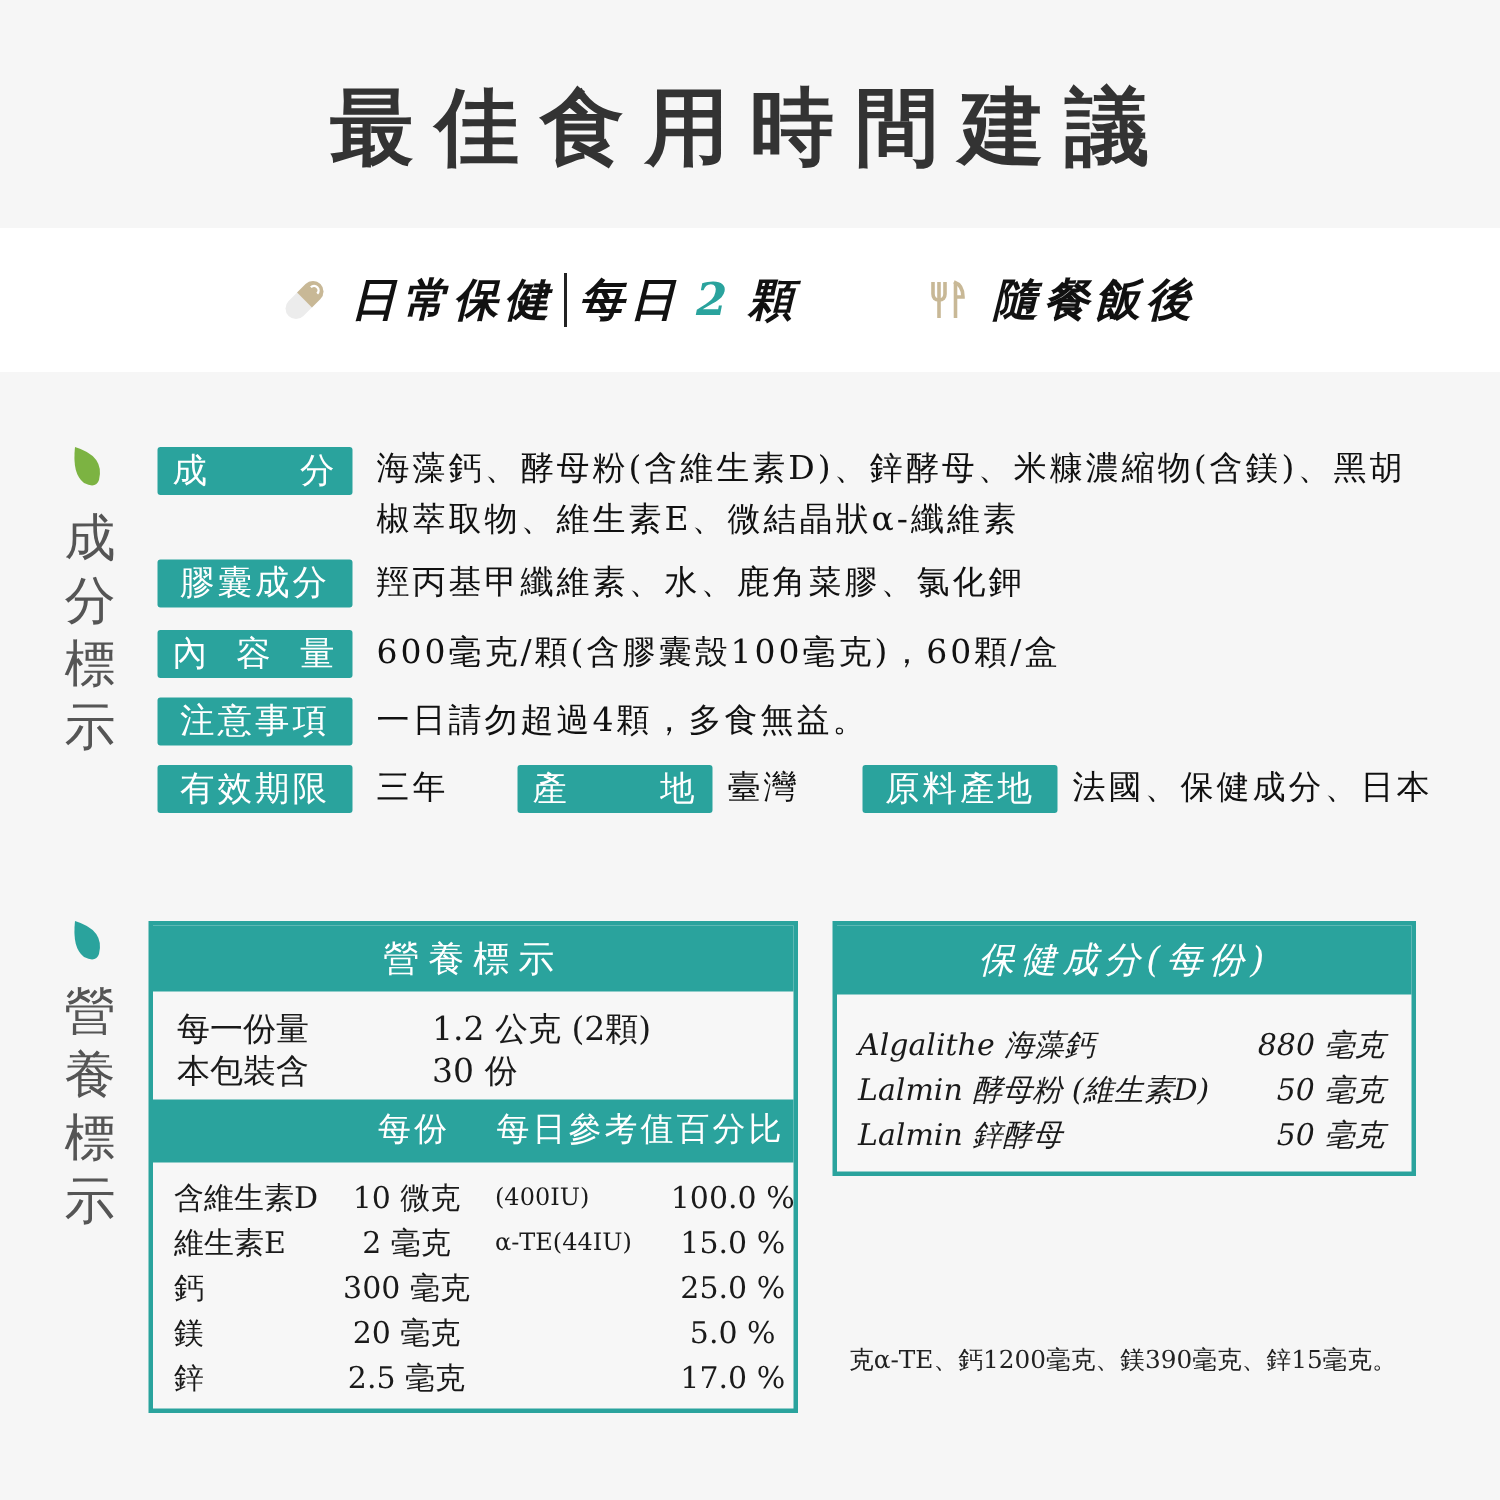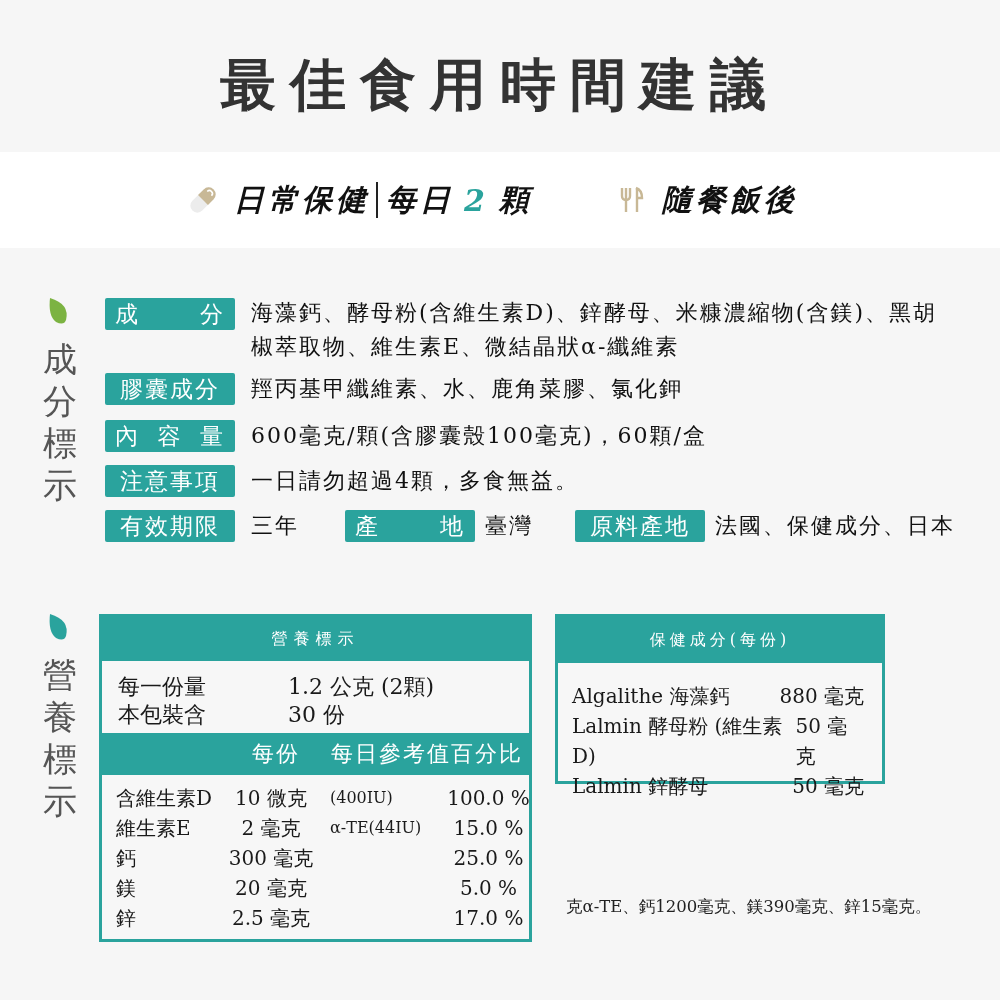--- a/index.html
+++ b/index.html
@@ -18,21 +18,21 @@
   .pill { width: 30px; height: 30px; margin-right: 16px; position: relative; }
 
   .leaf { position: absolute; width: 26px; height: 30px; }
   .side-label { position: absolute; left: 40px; width: 40px; font-size: 34px; color: #555; line-height: 42px; text-align: center; }
 
   .row { position: absolute; left: 105px; display: flex; align-items: flex-start; font-size: 22px; letter-spacing: 2px; }
   .tag { background: #2aa39d; color: #fff; font-size: 23px; height: 32px; line-height: 32px; padding: 0 10px; border-radius: 2px; width: 130px; display: flex; justify-content: space-between; letter-spacing: 2px; flex-shrink: 0; }
   .val { margin-left: 16px; line-height: 34px; font-size: 22px; color: #111; }
 
   .box { position: absolute; border: 3px solid #2aa39d; background: #f7f7f7; }
-  .box-head { background: #2aa39d; color: #fff; text-align: center; font-size: 16px; letter-spacing: 6px; height: 44px; line-height: 44px; }
+  .box-head { background: #2aa39d; color: #fff; text-align: center; font-size: 24px; letter-spacing: 6px; height: 44px; line-height: 44px; }
   .nut-row { display: flex; font-size: 22px; line-height: 28px; }
   .subhead { background: #2aa39d; color: #fff; font-size: 22px; height: 42px; line-height: 42px; padding-left: 150px; letter-spacing: 2px; }
   .vit { display: grid; grid-template-columns: 100px 110px 115px 95px; font-size: 20px; line-height: 30px; padding: 8px 0 0 14px; }
   .r { text-align: center; }
   .small { font-size: 16px; }
   .hrow { display: flex; justify-content: space-between; font-size: 20px; line-height: 30px; padding: 0 18px 0 14px; }
   .note { position: absolute; left: 566px; top: 896px; width: 390px; font-size: 16.5px; line-height: 22px; color: #222; }
 </style>
 </head>
 <body>
@@ -166,21 +166,21 @@
     <span class="small"></span>
     <span class="r">5.0 %</span>
 
     <span>鋅</span>
     <span class="r">2.5 毫克</span>
     <span class="small"></span>
     <span class="r">17.0 %</span>
   </div>
 </div>
 
-<div class="box" style="left:555px; top:614px; width:330px; height:170px;">
+<div class="box" style="left:555px; top:614px; width:389px; height:170px;font-style:italic;">
   <div class="box-head" style="height:46px; line-height:46px; letter-spacing:4px;">保健成分(每份)</div>
   <div style="padding-top:18px;">
     <div class="hrow">
       <span>Algalithe 海藻鈣</span>
       <span>880 毫克</span>
     </div>
     <div class="hrow">
       <span>Lalmin 酵母粉 (維生素D)</span>
       <span>50 毫克</span>
     </div>

